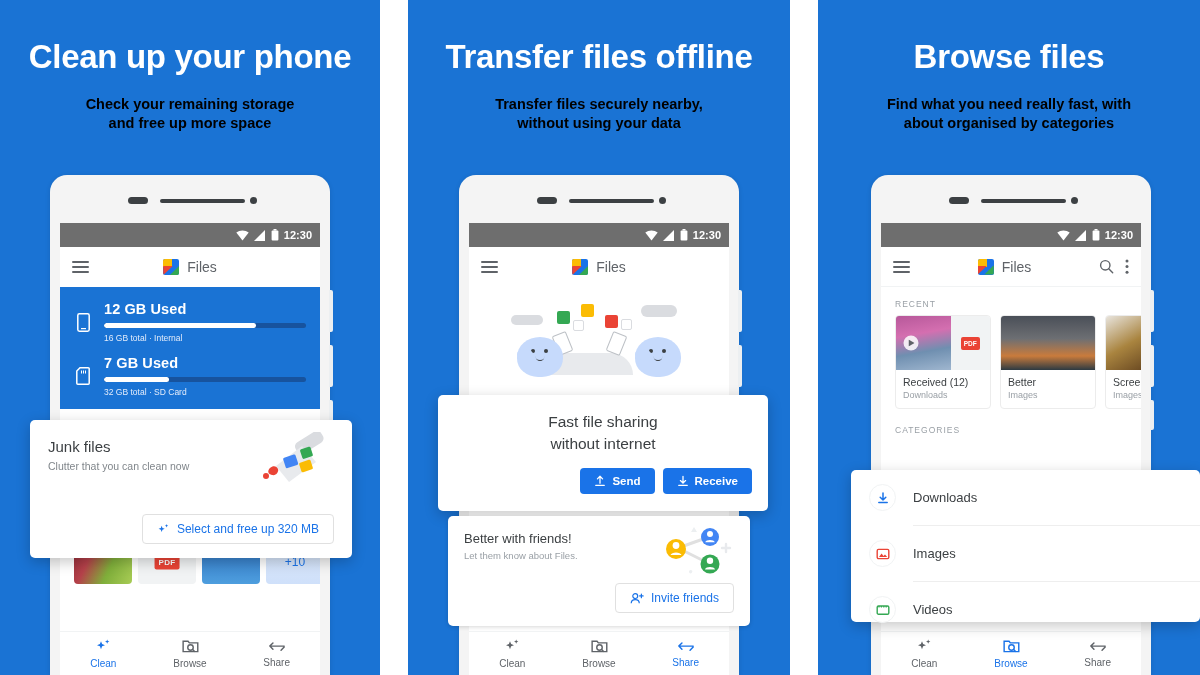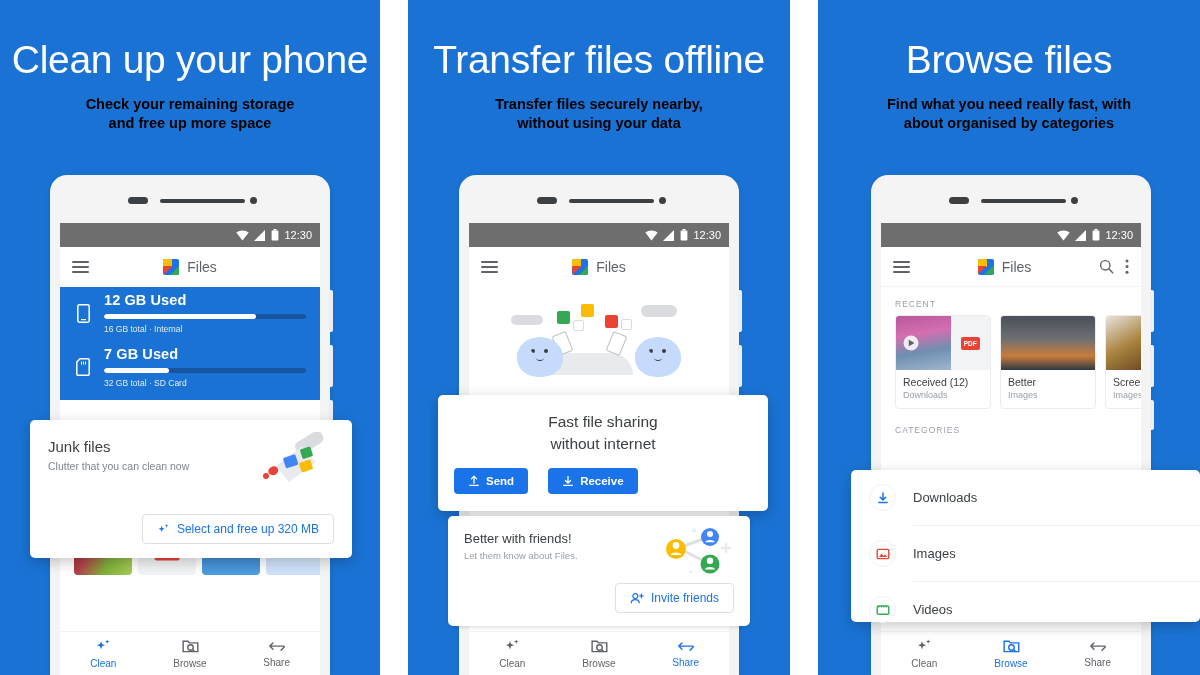--- a/index.html
+++ b/index.html
@@ -7,55 +7,55 @@
     font-family:"Liberation Sans", sans-serif; overflow:hidden; }
   .stage { position:relative; width:1200px; height:675px; background:#fff; display:flex; }
 
   .panel { position:relative; height:675px; background:#1a73d4; overflow:hidden; flex:0 0 auto; }
   .p1 { width:380px; }
   .gap { width:28px; height:675px; background:#fff; flex:0 0 auto; }
   .p2 { width:382px; }
   .p3 { width:382px; }
 
   .headline { position:absolute; left:0; right:0; text-align:center; color:#fff;
-    font-size:39px; font-weight:normal; letter-spacing:-0.3px; top:38px; }
+    font-size:33px; font-weight:bold; letter-spacing:-0.3px; top:38px; }
   .subhead { position:absolute; left:0; right:0; text-align:center; color:#000000;
     font-size:14.5px; font-weight:bold; line-height:19px; top:95px; padding:0 14px; }
 
   
   .phone { position:absolute; background:#f4f4f4; border-radius:17px 17px 0 0;
     box-shadow:0 1px 5px rgba(0,0,0,0.12); }
   .notchbar { position:absolute; top:22px; left:0; right:0; height:10px; }
   .spk-pill { position:absolute; width:20px; height:7px; border-radius:4px; background:#3c4043; }
   .spk-line { position:absolute; height:4px; border-radius:2px; background:#3c4043; }
   .spk-dot { position:absolute; width:7px; height:7px; border-radius:50%; background:#3c4043; }
   .sidebtn { position:absolute; right:-3px; width:4px; background:#eceff1; border-radius:0 2px 2px 0; }
 
   .screen { position:absolute; left:10px; right:10px; top:48px; bottom:0; background:#fff; overflow:hidden; }
   .statusbar { height:24px; background:#6e6e6e; display:flex; align-items:center;
     justify-content:flex-end; padding-right:8px; gap:5px; }
-  .statusbar .t { color:#fff; font-size:11px; font-weight:normal; }
+  .statusbar .t { color:#fff; font-size:11px; font-weight:bold; }
   .sicon { display:block; }
 
   .appbar { height:40px; background:#fff; display:flex; align-items:center; padding:0 12px; }
   .hamburger { width:17px; display:flex; flex-direction:column; gap:3px; }
   .hamburger i { display:block; height:2px; background:#5f6368; border-radius:1px; }
   .brandwrap { flex:1; display:flex; align-items:center; justify-content:center; gap:8px; }
   .flogo { width:16px; height:16px; position:relative; border-radius:2px; overflow:hidden;
     background:#1a73e8; }
   .flogo .y { position:absolute; left:0; top:0; width:55%; height:52%; background:#fbbc04; }
   .flogo .r { position:absolute; left:0; top:44%; width:60%; height:56%; background:#ea4335;
      clip-path:polygon(0 0,100% 0,0 100%); }
   .flogo .g { position:absolute; right:0; bottom:0; width:58%; height:58%; background:#34a853;
      clip-path:polygon(100% 0,100% 100%,0 100%); }
   .brandname { font-size:14px; color:#5f6368; }
   .abicon { color:#5f6368; display:flex; align-items:center; }
 
   
-  .storagecard { background:#1a73d4; padding:5px 14px 12px 14px; }
+  .storagecard { background:#1a73d4; padding:14px 14px 12px 14px; }
   .strow { display:flex; align-items:center; gap:12px; margin-bottom:12px; }
   .strow:last-child { margin-bottom:0; }
   .sticon { width:18px; flex:0 0 18px; display:flex; justify-content:center; }
   .stbody { flex:1; }
   .sttitle { color:#fff; font-size:14.5px; font-weight:bold; letter-spacing:.1px; }
   .stbar { height:5px; border-radius:3px; background:#17539e; margin:6px 0 5px 0; position:relative; overflow:hidden; }
   .stbar span { position:absolute; left:0; top:0; bottom:0; background:#fff; border-radius:3px; }
   .stsub { color:#e3ecfb; font-size:8.5px; }
 
   .sectionlabel { font-size:8.5px; color:#9aa0a6; letter-spacing:1px; padding:12px 14px 6px 14px; }
@@ -375,21 +375,21 @@
           </div>
         </div>
       </div>
     </div>
 
     <div class="fcard" style="left:30px;top:395px;width:330px;height:116px;padding:16px;">
       <div class="sharecard-title">
         <span>Fast file sharing</span><br>
         <span>without internet</span>
       </div>
-      <div style="display:flex;justify-content:flex-start;gap:20px;margin-top:13px;">
+      <div style="display:flex;justify-content:flex-end;gap:8px;margin-top:13px;">
         <div class="fillbtn">
           <svg width="12" height="12" viewBox="0 0 14 14">
               <path d="M7 1.5 7 9.5M4 4.5 7 1.5 10 4.5" fill="none" stroke="#fff" stroke-width="1.5" stroke-linecap="round" stroke-linejoin="round"></path>
               <path d="M2 12h10" stroke="#fff" stroke-width="1.5" stroke-linecap="round"></path>
             </svg>
           <span>Send</span>
         </div>
         <div class="fillbtn">
           <svg width="12" height="12" viewBox="0 0 14 14">
               <path d="M7 1.5 7 9.5M4 6.5 7 9.5 10 6.5" fill="none" stroke="#fff" stroke-width="1.5" stroke-linecap="round" stroke-linejoin="round"></path>

